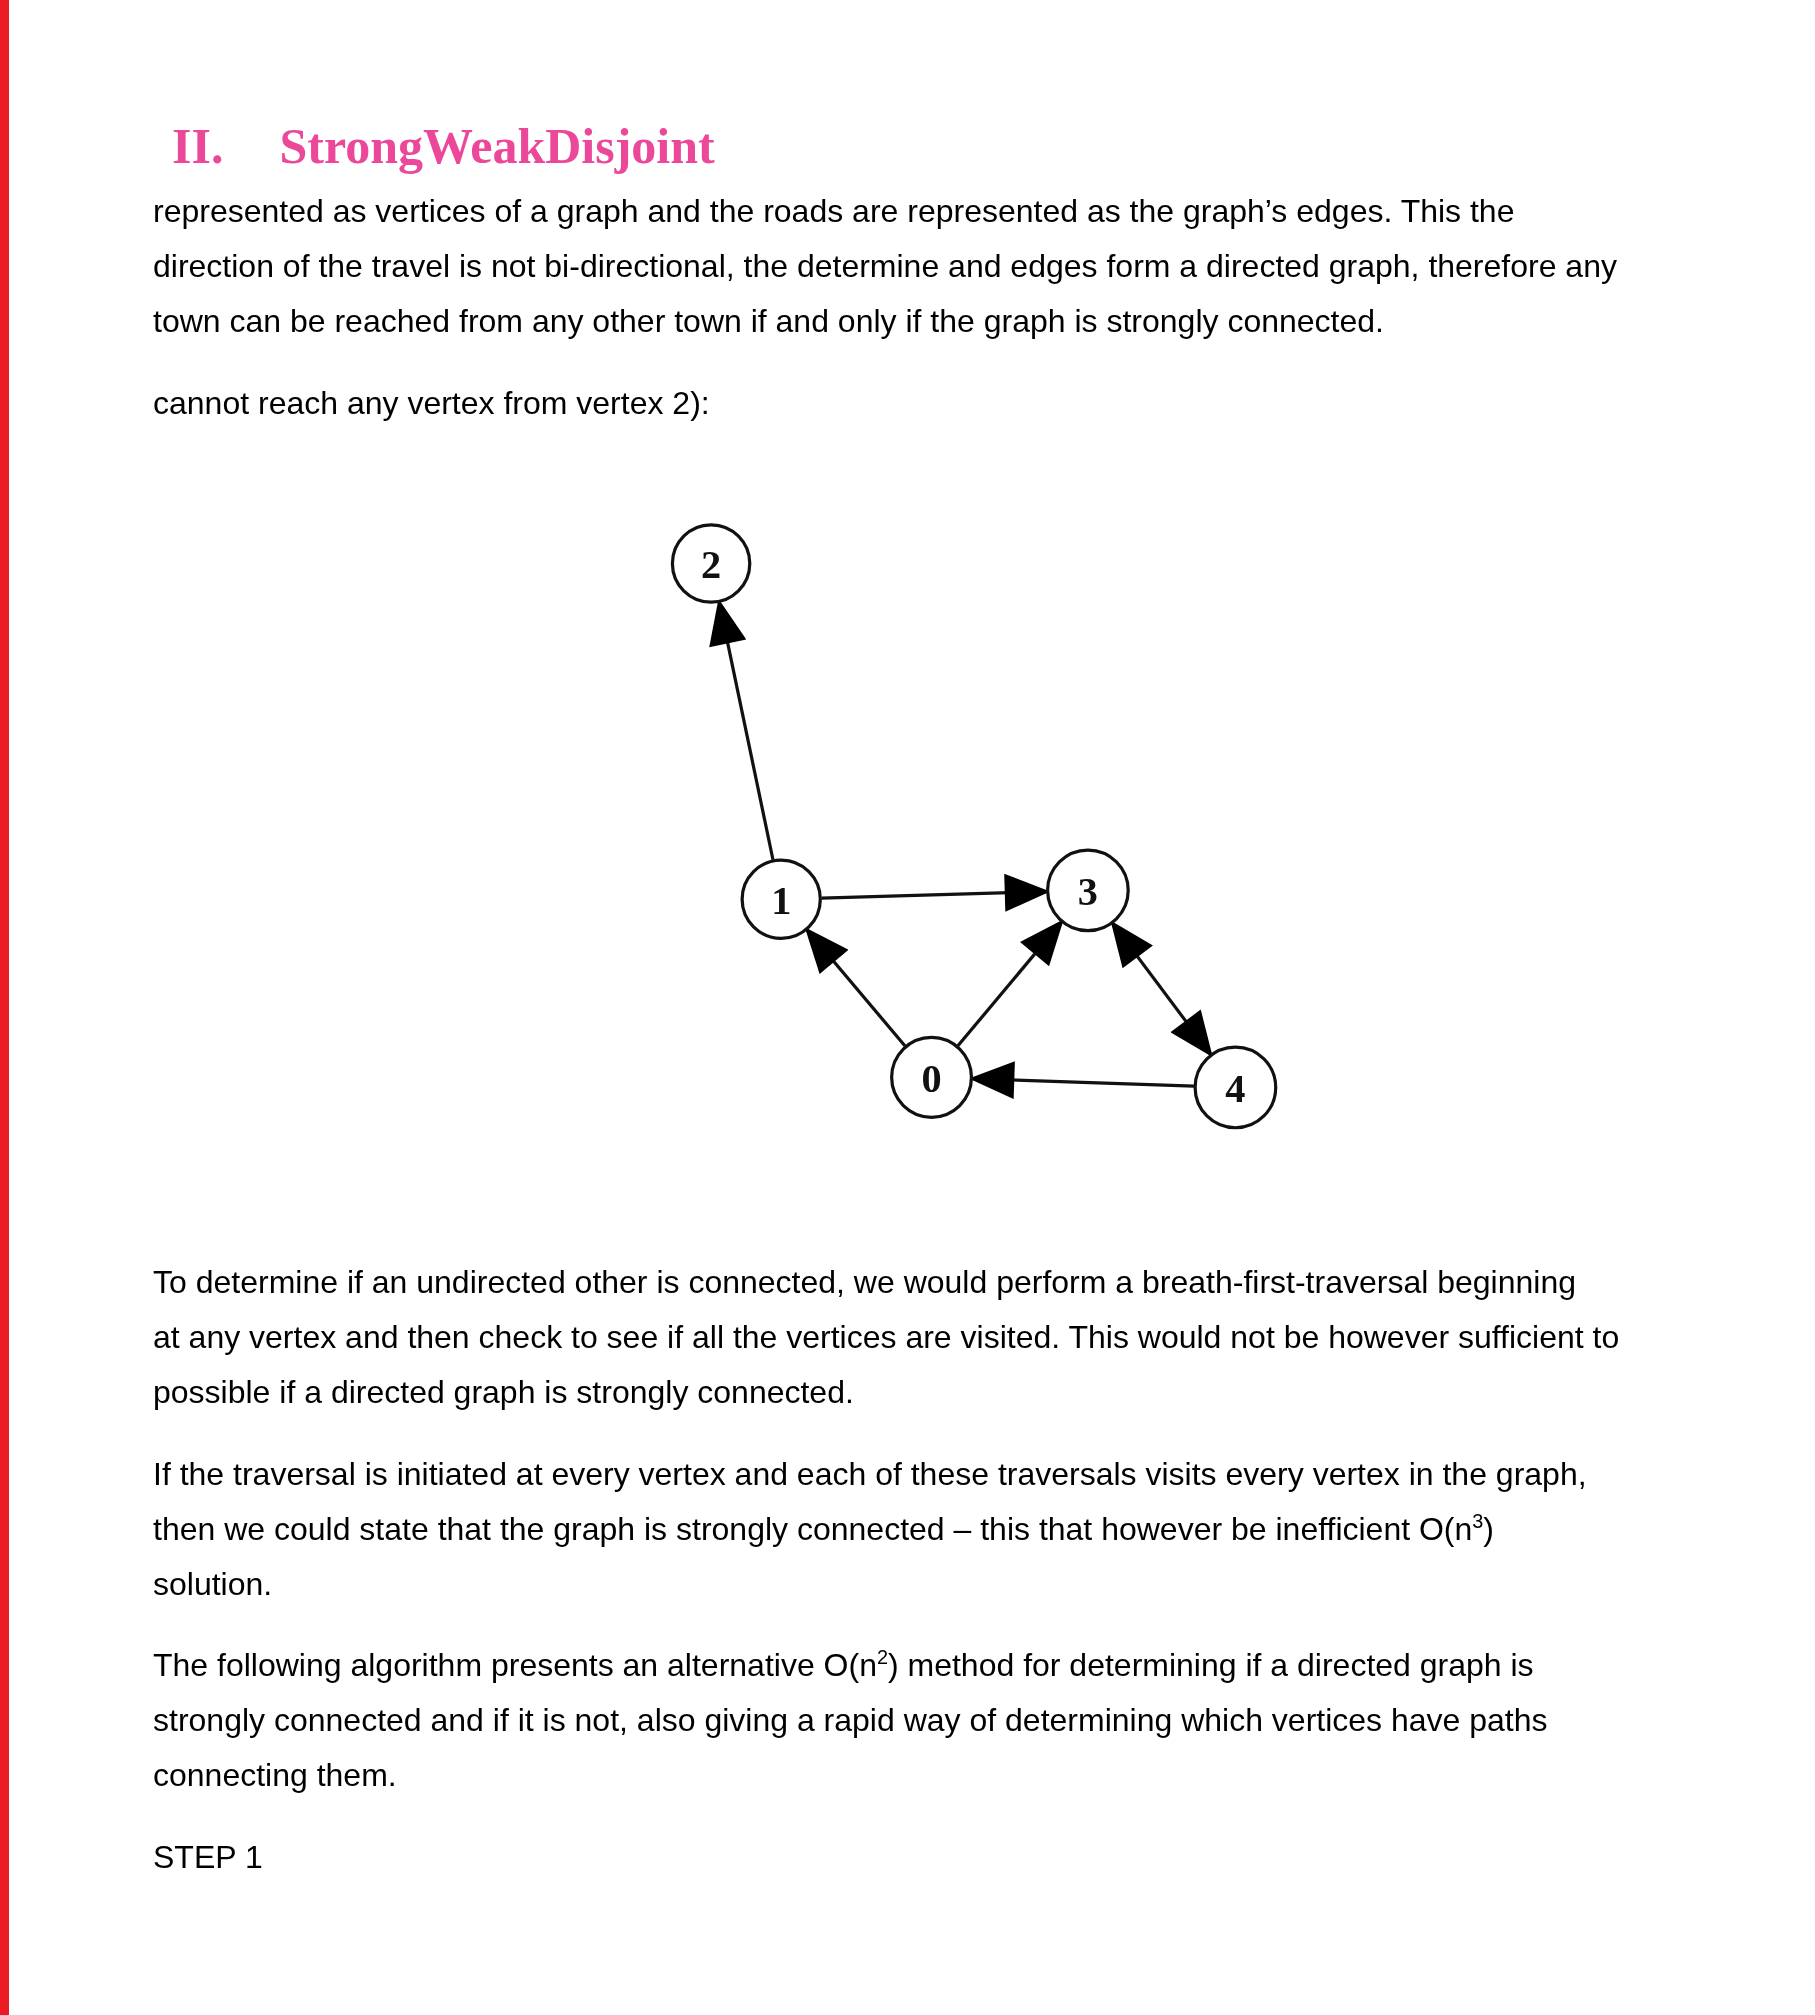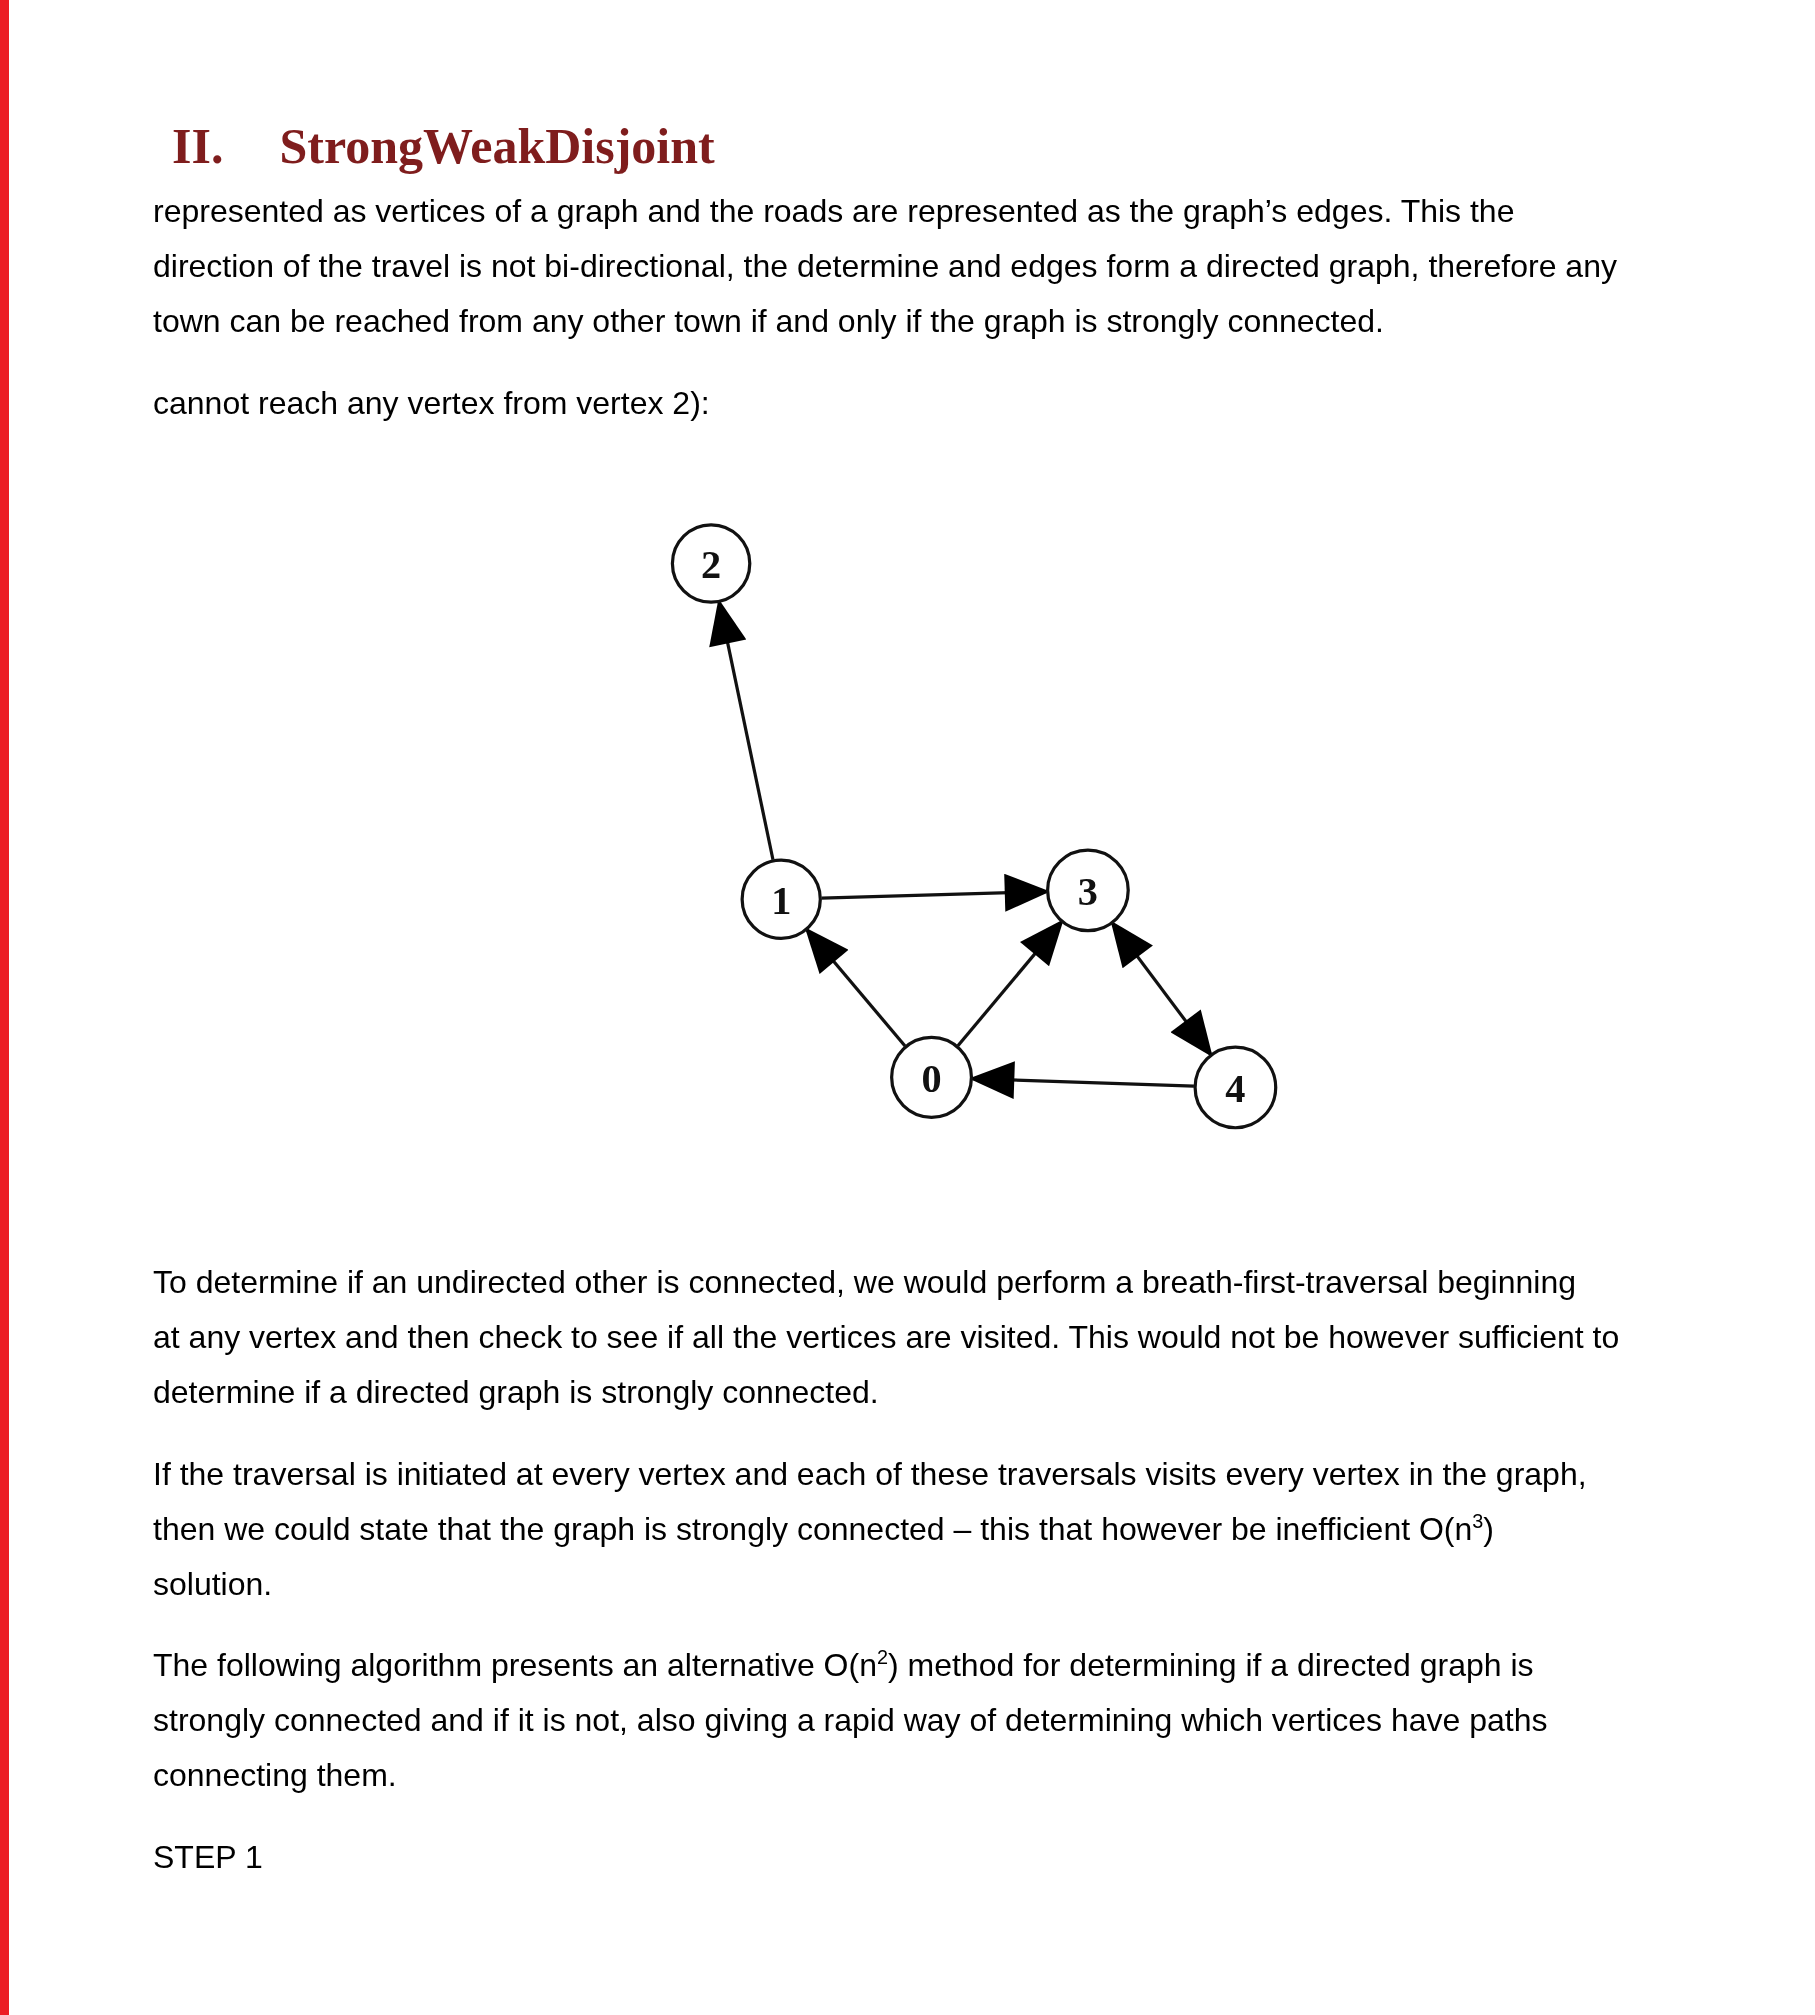--- a/index.html
+++ b/index.html
@@ -43,21 +43,21 @@
     width:669px;height:653px;
   }
 </style>
 </head>
 <body>
 
 <div class="page">
   <div class="stripe" style="background: rgb(236, 28, 36);"></div>
   <div class="content">
 
-    <div class="heading" style="color: #7f1d1d; margin-left: 19px;">
+    <div class="heading" style="color: #ec4899; margin-left: 19px;">
       <span class="hnum">II.</span><span class="htitle">StrongWeakDisjoint</span>
     </div>
 
     <div id="paras-before">
         <div class="para">
           <div class="ln"><span class="">represented as vertices of a graph and the roads are represented as the graph’s edges. This the</span></div>
           <div class="ln"><span class="">direction of the travel is not bi-directional, the determine and edges form a directed graph, therefore any</span></div>
           <div class="ln"><span class="">town can be reached from any other town if and only if the graph is </span><span class="b">strongly connected</span><span class="">.</span></div>
         </div>
         <div class="para">
@@ -92,21 +92,21 @@
             <circle cx="3065" cy="2975" r="100" fill="#ffffff" stroke="#111111" stroke-width="8"></circle>
             <text x="3065" y="3011" text-anchor="middle" font-family="&quot;Liberation Serif&quot;, serif" font-weight="700" font-size="100" fill="#111111">4</text>
           </g>
       </svg>
     </div>
 
     <div id="paras-after">
         <div class="para">
           <div class="ln"><span class="">To determine if an </span><span class="b">undirected other</span><span class=""> is </span><span class="b">connected</span><span class="">, we would perform a breath-first-traversal beginning</span></div>
           <div class="ln"><span class="">at any vertex and then check to see if all the vertices are visited. This would not be however sufficient to</span></div>
-          <div class="ln"><span class="">determine if a </span><span class="b">directed graph is strongly connected</span><span class="">.</span></div>
+          <div class="ln"><span class="">possible if a </span><span class="b">directed graph is strongly connected</span><span class="">.</span></div>
         </div>
         <div class="para">
           <div class="ln"><span class="">If the traversal is initiated at every vertex and each of these traversals visits every vertex in the graph,</span></div>
           <div class="ln"><span class="">then we could state that the graph is </span><span class="b">strongly connected</span><span class=""> – this that however be inefficient </span><span class="b">O(n</span><span class="b sup">3</span><span class="b">)</span></div>
           <div class="ln"><span class="">solution.</span></div>
         </div>
         <div class="para">
           <div class="ln"><span class="">The following algorithm presents an alternative </span><span class="b">O(n</span><span class="b sup">2</span><span class="b">) method</span><span class=""> for determining if a directed graph is</span></div>
           <div class="ln"><span class="">strongly connected and if it is not, also giving a rapid way of determining which vertices have paths</span></div>
           <div class="ln"><span class="">connecting them.</span></div>

